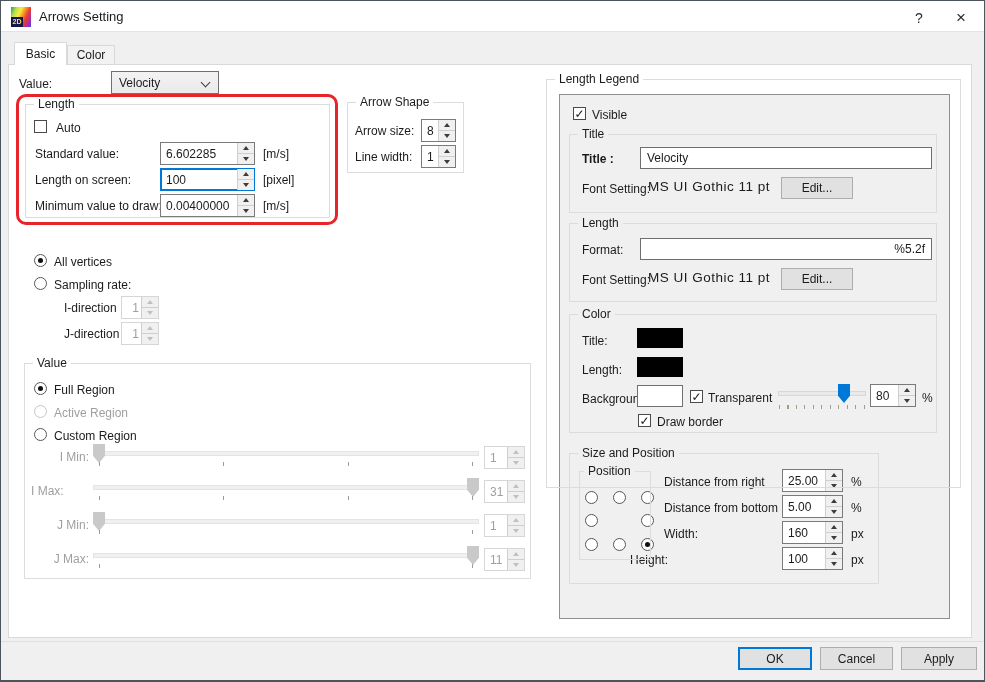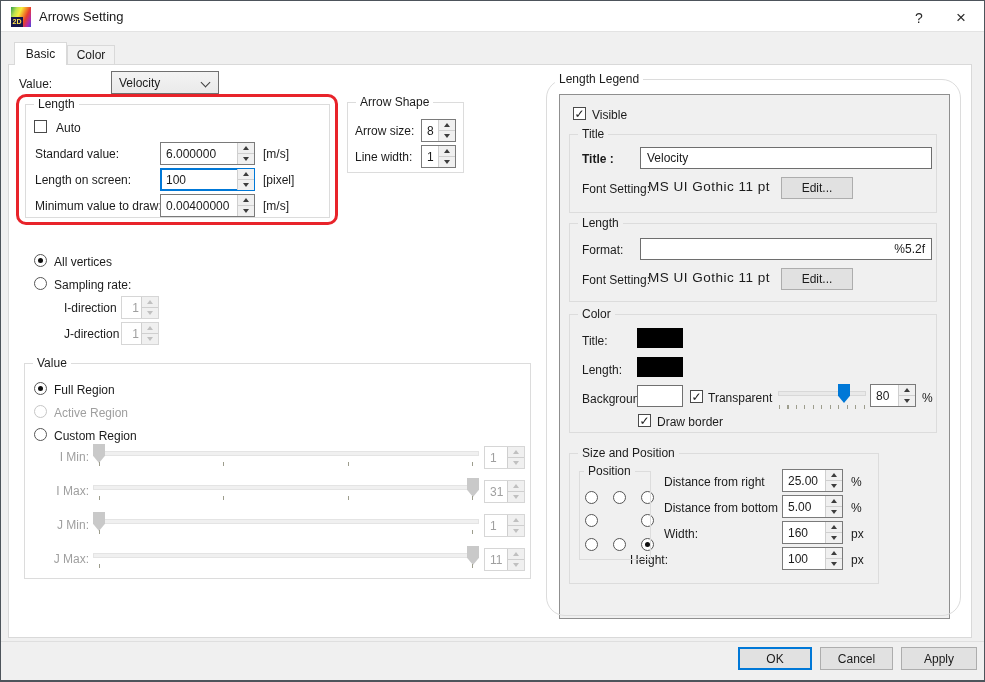--- a/index.html
+++ b/index.html
@@ -98,21 +98,21 @@
   <div class="redbox" style="left:15px;top:93px;width:322px;height:131px;"></div>
 
   <div class="group" style="left:24px;top:103px;width:305px;height:114px;">
     <span class="glabel">Length</span>
   </div>
   <div class="cb" style="left:33px;top:119px;"></div>
   <span class="lbl" style="left:55px;top:120px;">Auto</span>
 
   <span class="lbl" style="left:34px;top:146px;">Standard value:</span>
   <div class="spin" style="left:159px;top:141px;width:95px;">
-    <div class="spin-val">6.000000</div>
+    <div class="spin-val">6.602285</div>
     <div class="spin-btns">
       <div class="sb up">
           <i class="tri-up"></i>
         </div>
       <div class="sb">
           <i class="tri-dn"></i>
         </div>
     </div>
   </div>
   <span class="lbl" style="left:262px;top:146px;">[m/s]</span>
@@ -225,21 +225,21 @@
     <div class="spin-btns">
       <div class="sb up">
           <i class="tri-up"></i>
         </div>
       <div class="sb">
           <i class="tri-dn"></i>
         </div>
     </div>
   </div>
 
-  <span class="lbl dis" style="left:30px;top:483px;width:58px;text-align:right;">I Max:</span>
+  <span class="lbl dis" style="left:30px;top:483px;width:58px;text-align:left;">I Max:</span>
   <div class="track dis" style="left:92px;top:484px;width:386px;"></div>
   <div class="thumb" style="left:466px;top:477px;"></div>
   <i class="tick" style="left:98px;top:495px;"></i>
   <i class="tick" style="left:222px;top:495px;"></i>
   <i class="tick" style="left:347px;top:495px;"></i>
   <i class="tick" style="left:471px;top:495px;"></i>
   <div class="spin dis" style="left:483px;top:479px;width:41px;">
     <div class="spin-val">31</div>
     <div class="spin-btns">
       <div class="sb up">
@@ -278,21 +278,21 @@
     <div class="spin-btns">
       <div class="sb up">
           <i class="tri-up"></i>
         </div>
       <div class="sb">
           <i class="tri-dn"></i>
         </div>
     </div>
   </div>
 
-  <div class="group" style="left:545px;top:78px;width:415px;height:537px;border-radius:19px;">
+  <div class="group" style="left:545px;top:78px;width:415px;height:409px;">
     <span class="glabel">Length Legend</span>
   </div>
   <div class="panel" style="left:558px;top:93px;width:391px;height:525px;"></div>
 
   <div class="cb" style="left:572px;top:106px;">✓</div>
   <span class="lbl" style="left:591px;top:107px;">Visible</span>
 
   <div class="group" style="left:568px;top:133px;width:368px;height:79px;">
     <span class="glabel grey">Title</span>
   </div>

